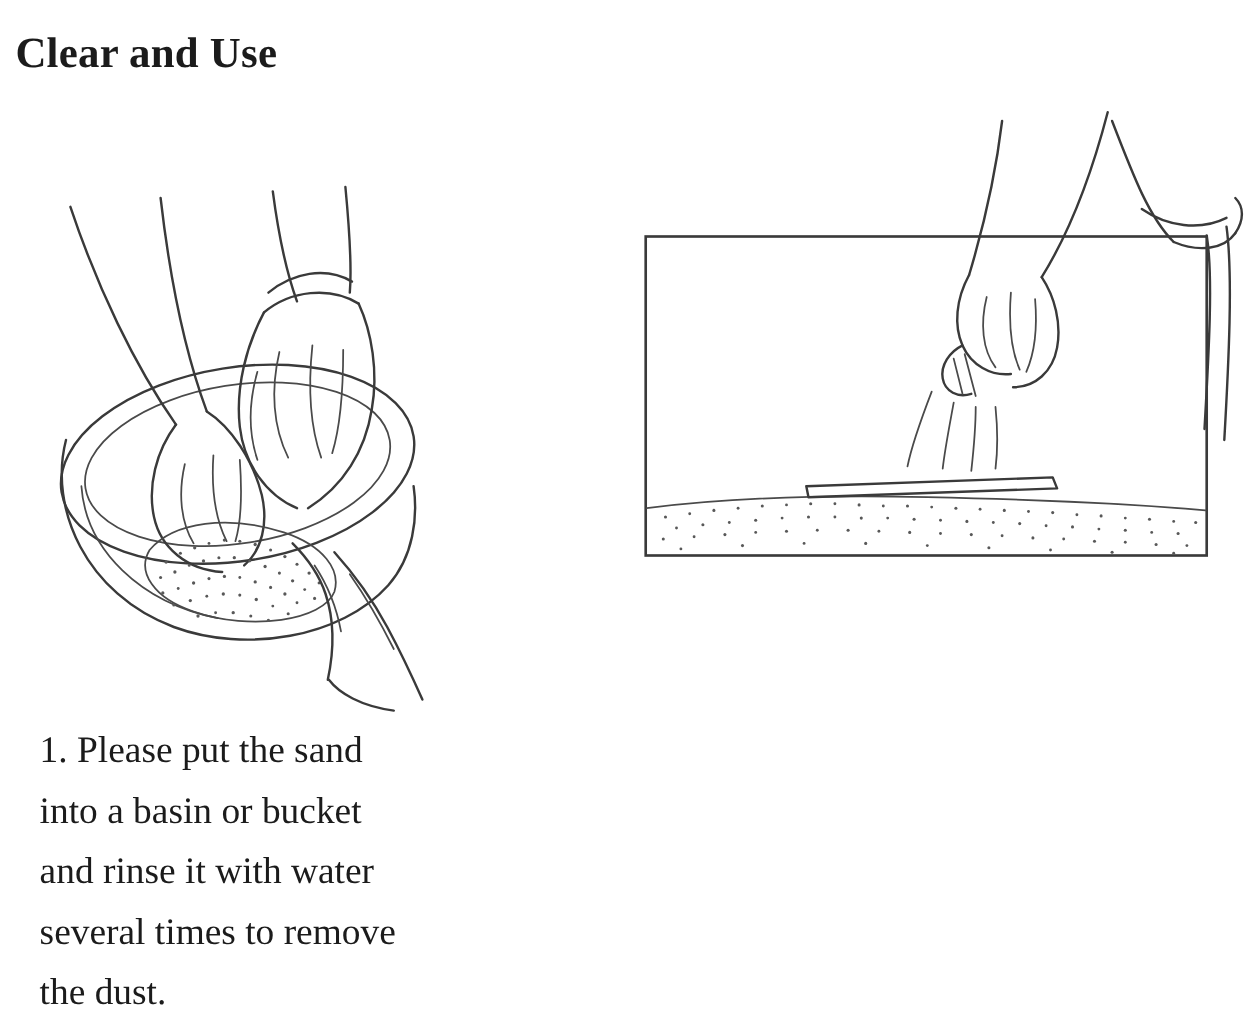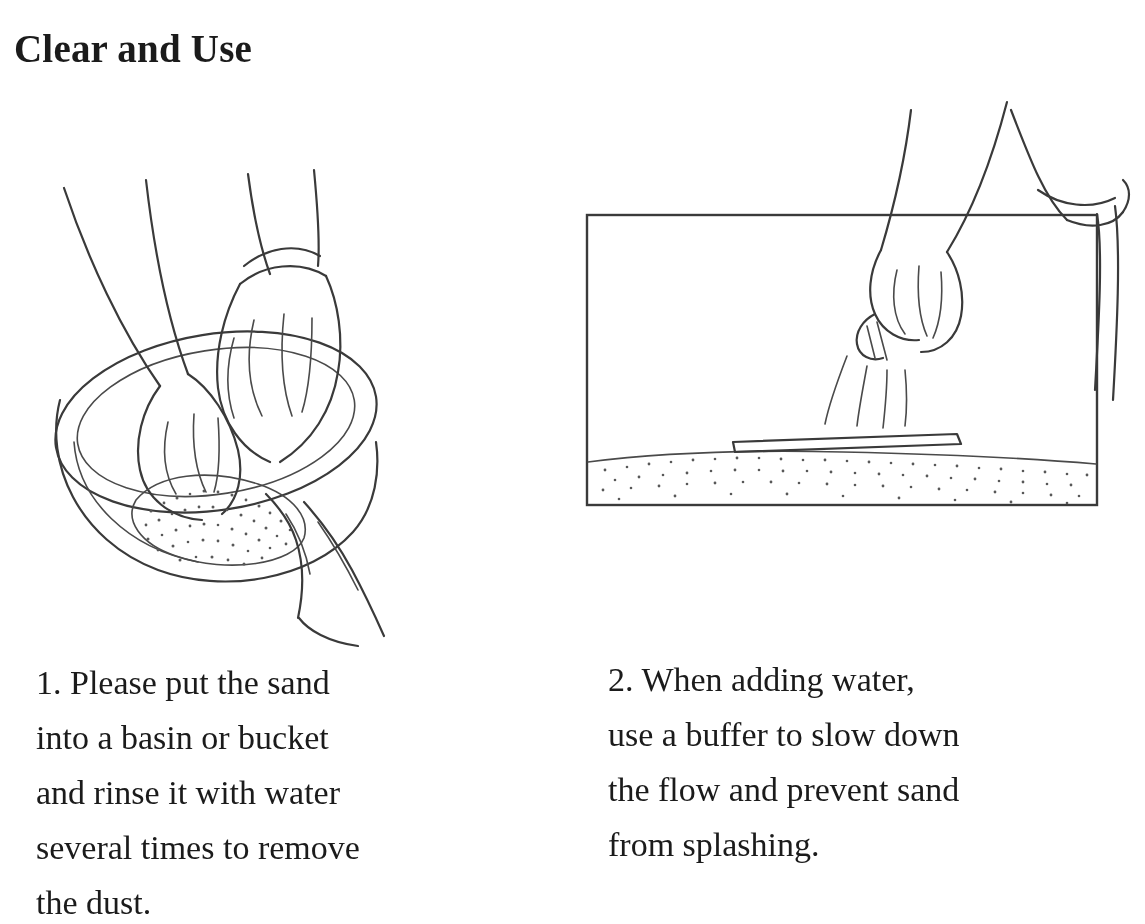--- a/index.html
+++ b/index.html
@@ -275,18 +275,14 @@
       <path class="ln" d="M522 144 C 528 180, 524 250, 520 320"></path>
       <path class="ln" d="M540 136 C 546 180, 542 260, 538 330"></path>
     </svg>
   </div>
 
   <div class="caption caption-left">1. Please put the sand
 into a basin or bucket
 and rinse it with water
 several times to remove
 the dust.</div>
-  <div class="caption caption-right">2. When adding water,
-use a buffer to slow down
-the flow and prevent sand
-from splashing.</div>
 
 </div>
 
 </body></html>

